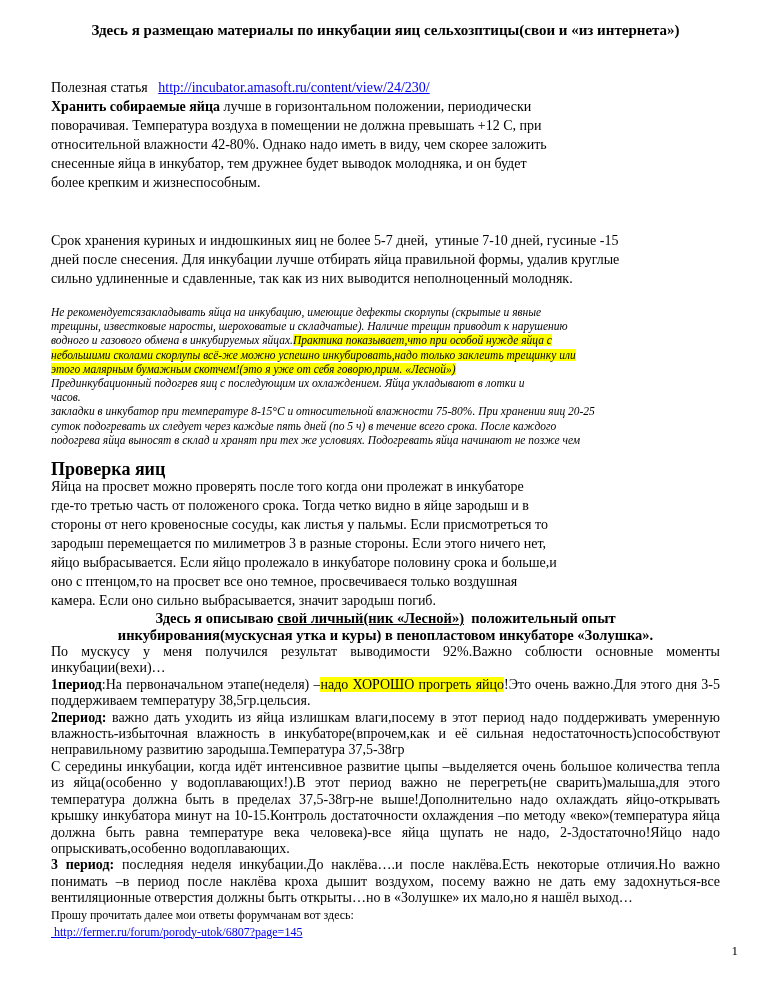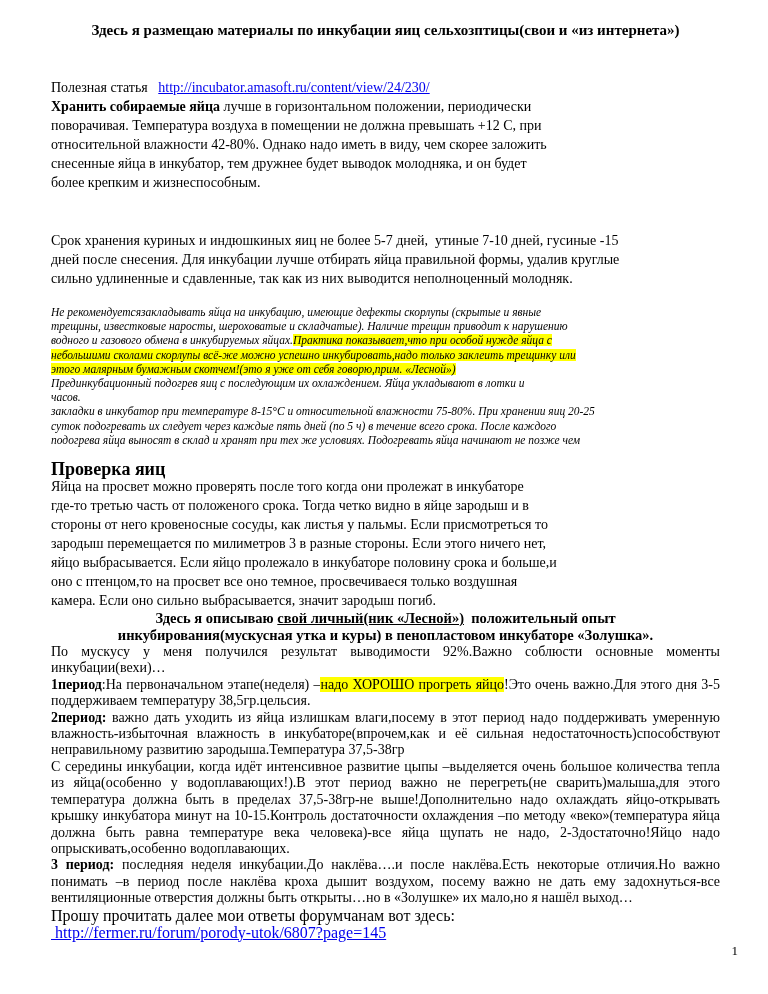--- a/index.html
+++ b/index.html
@@ -37,21 +37,21 @@
     font-size: 14.5px;
     line-height: 17px;
     text-align: center;
   }
   .section-h3 .line { white-space: pre; }
   .para-just {
     font-size: 14px;
     line-height: 16.4px;
     text-align: justify;
   }
-  .para-plain { font-size: 16px; line-height: 17px; white-space: pre; }
+  .para-plain { font-size: 12px; line-height: 17px; white-space: pre; }
   .bold { font-weight: bold; }
   .u { text-decoration: underline; text-align: center; }
   .hl { background: var(--hl-color, #FFFF00); }
   .link { color: var(--link-color, #0000EE); text-decoration: underline; cursor: pointer; }
   .page-number {
     text-align: right;
     font-size: 13px;
     line-height: 15px;
     margin-right: -18px;
     margin-top: 2px;

